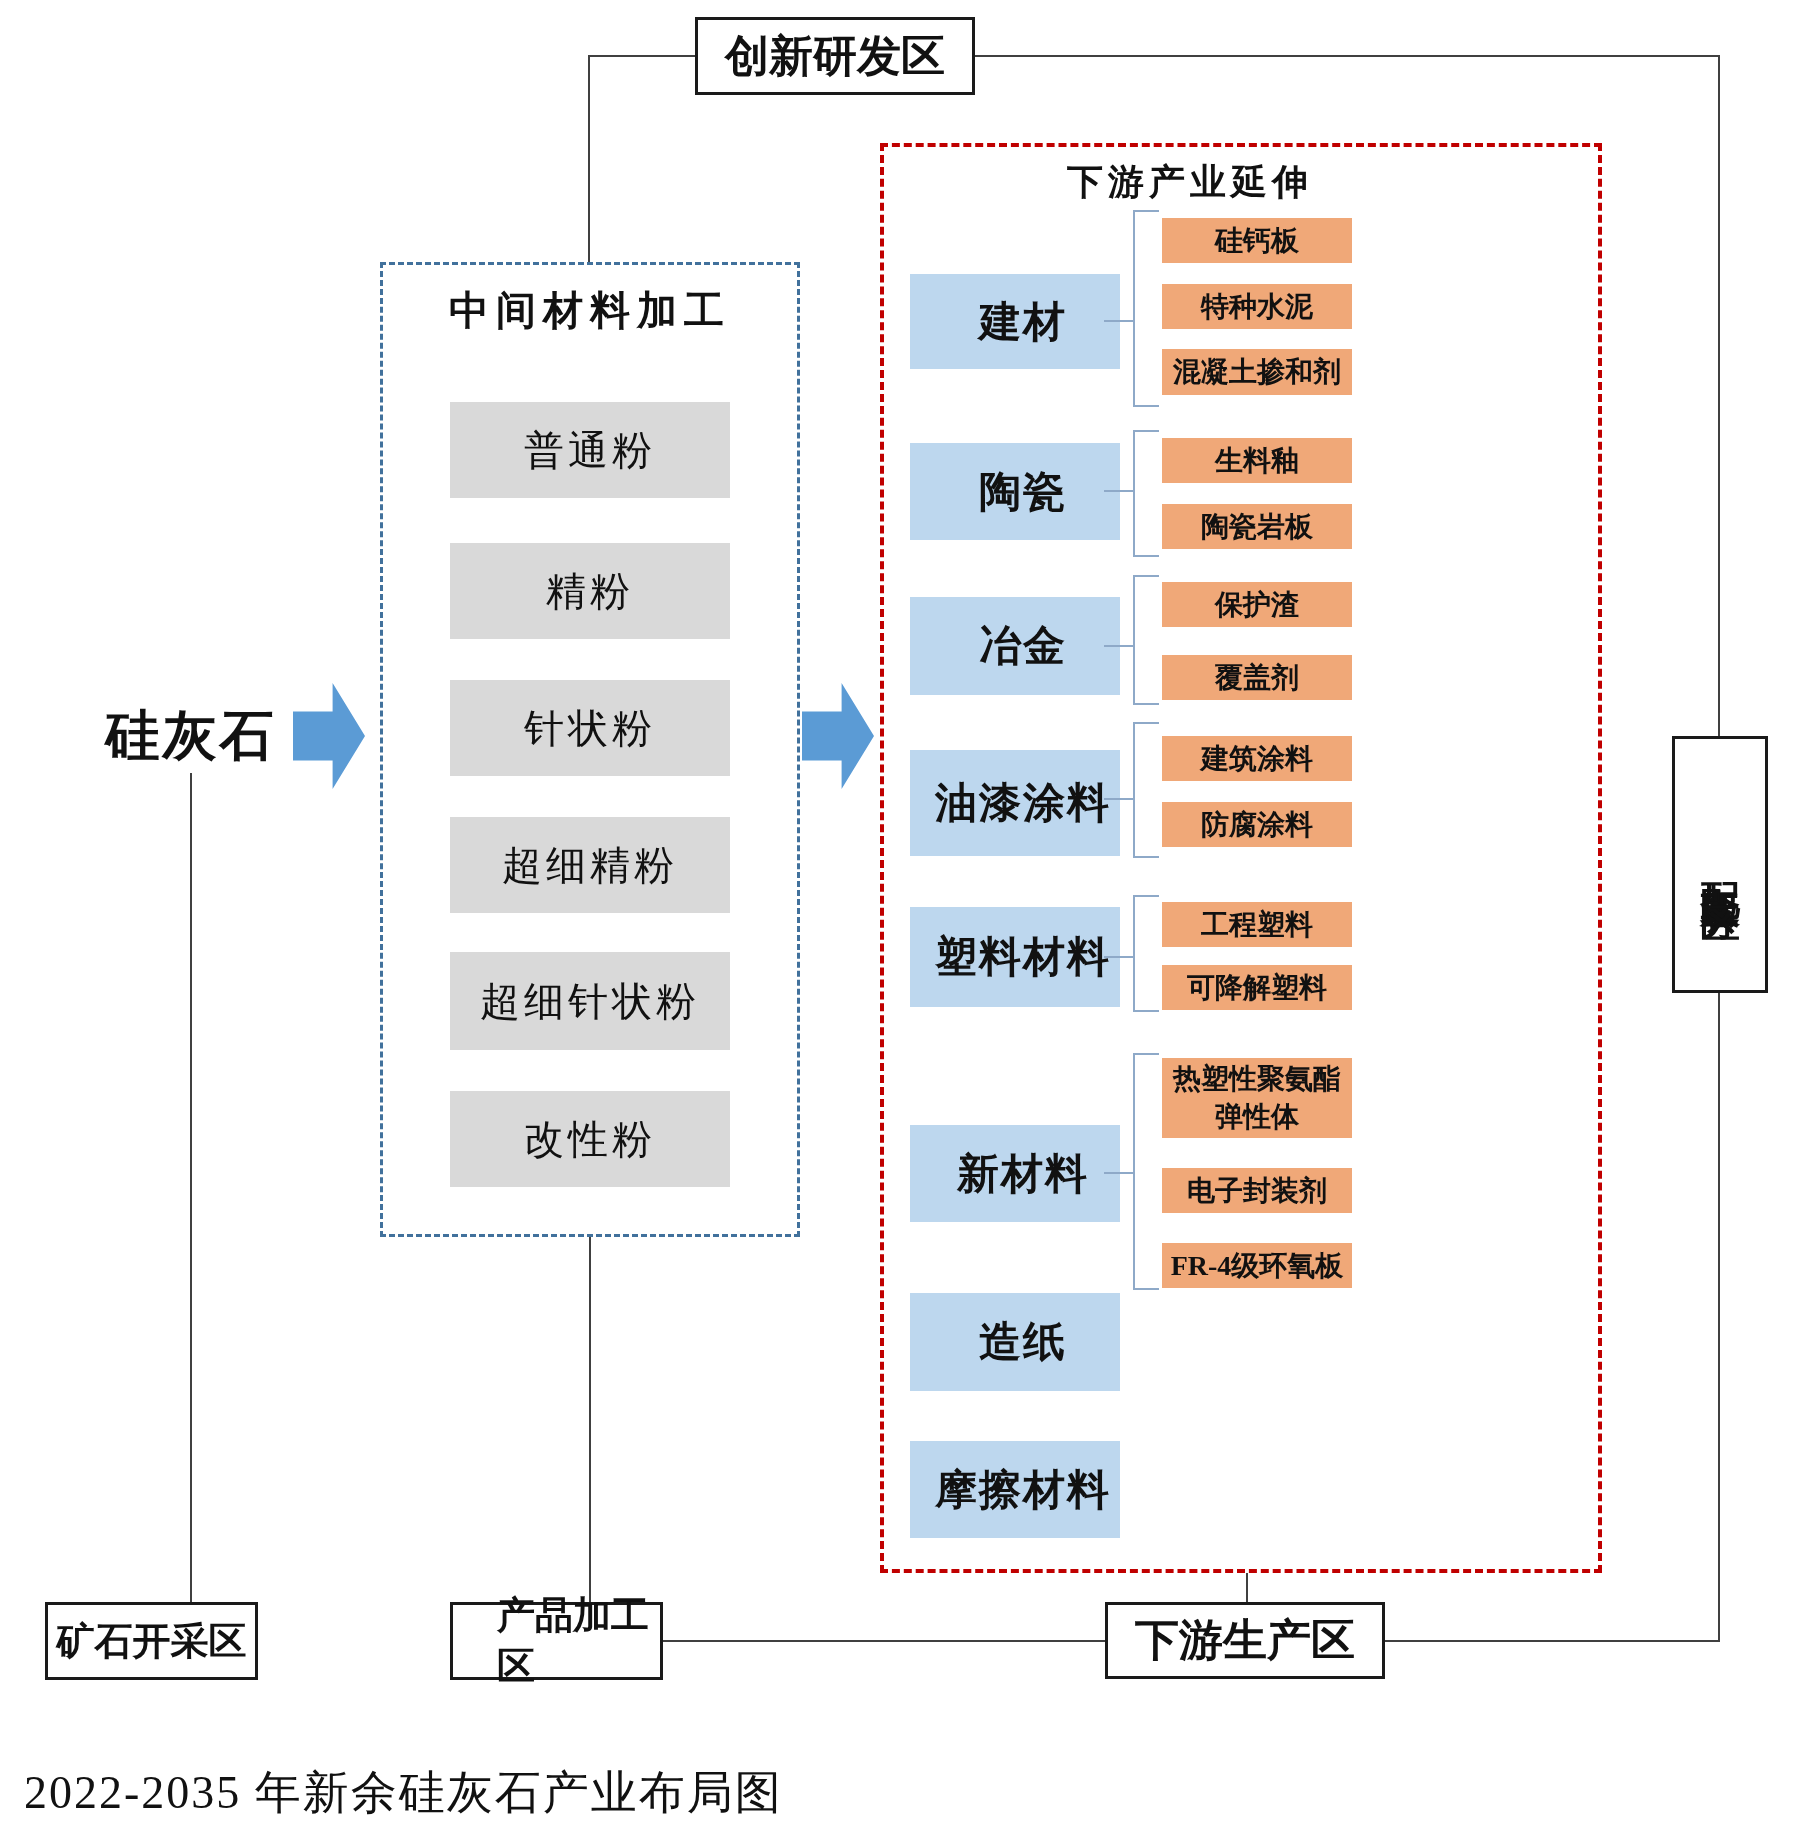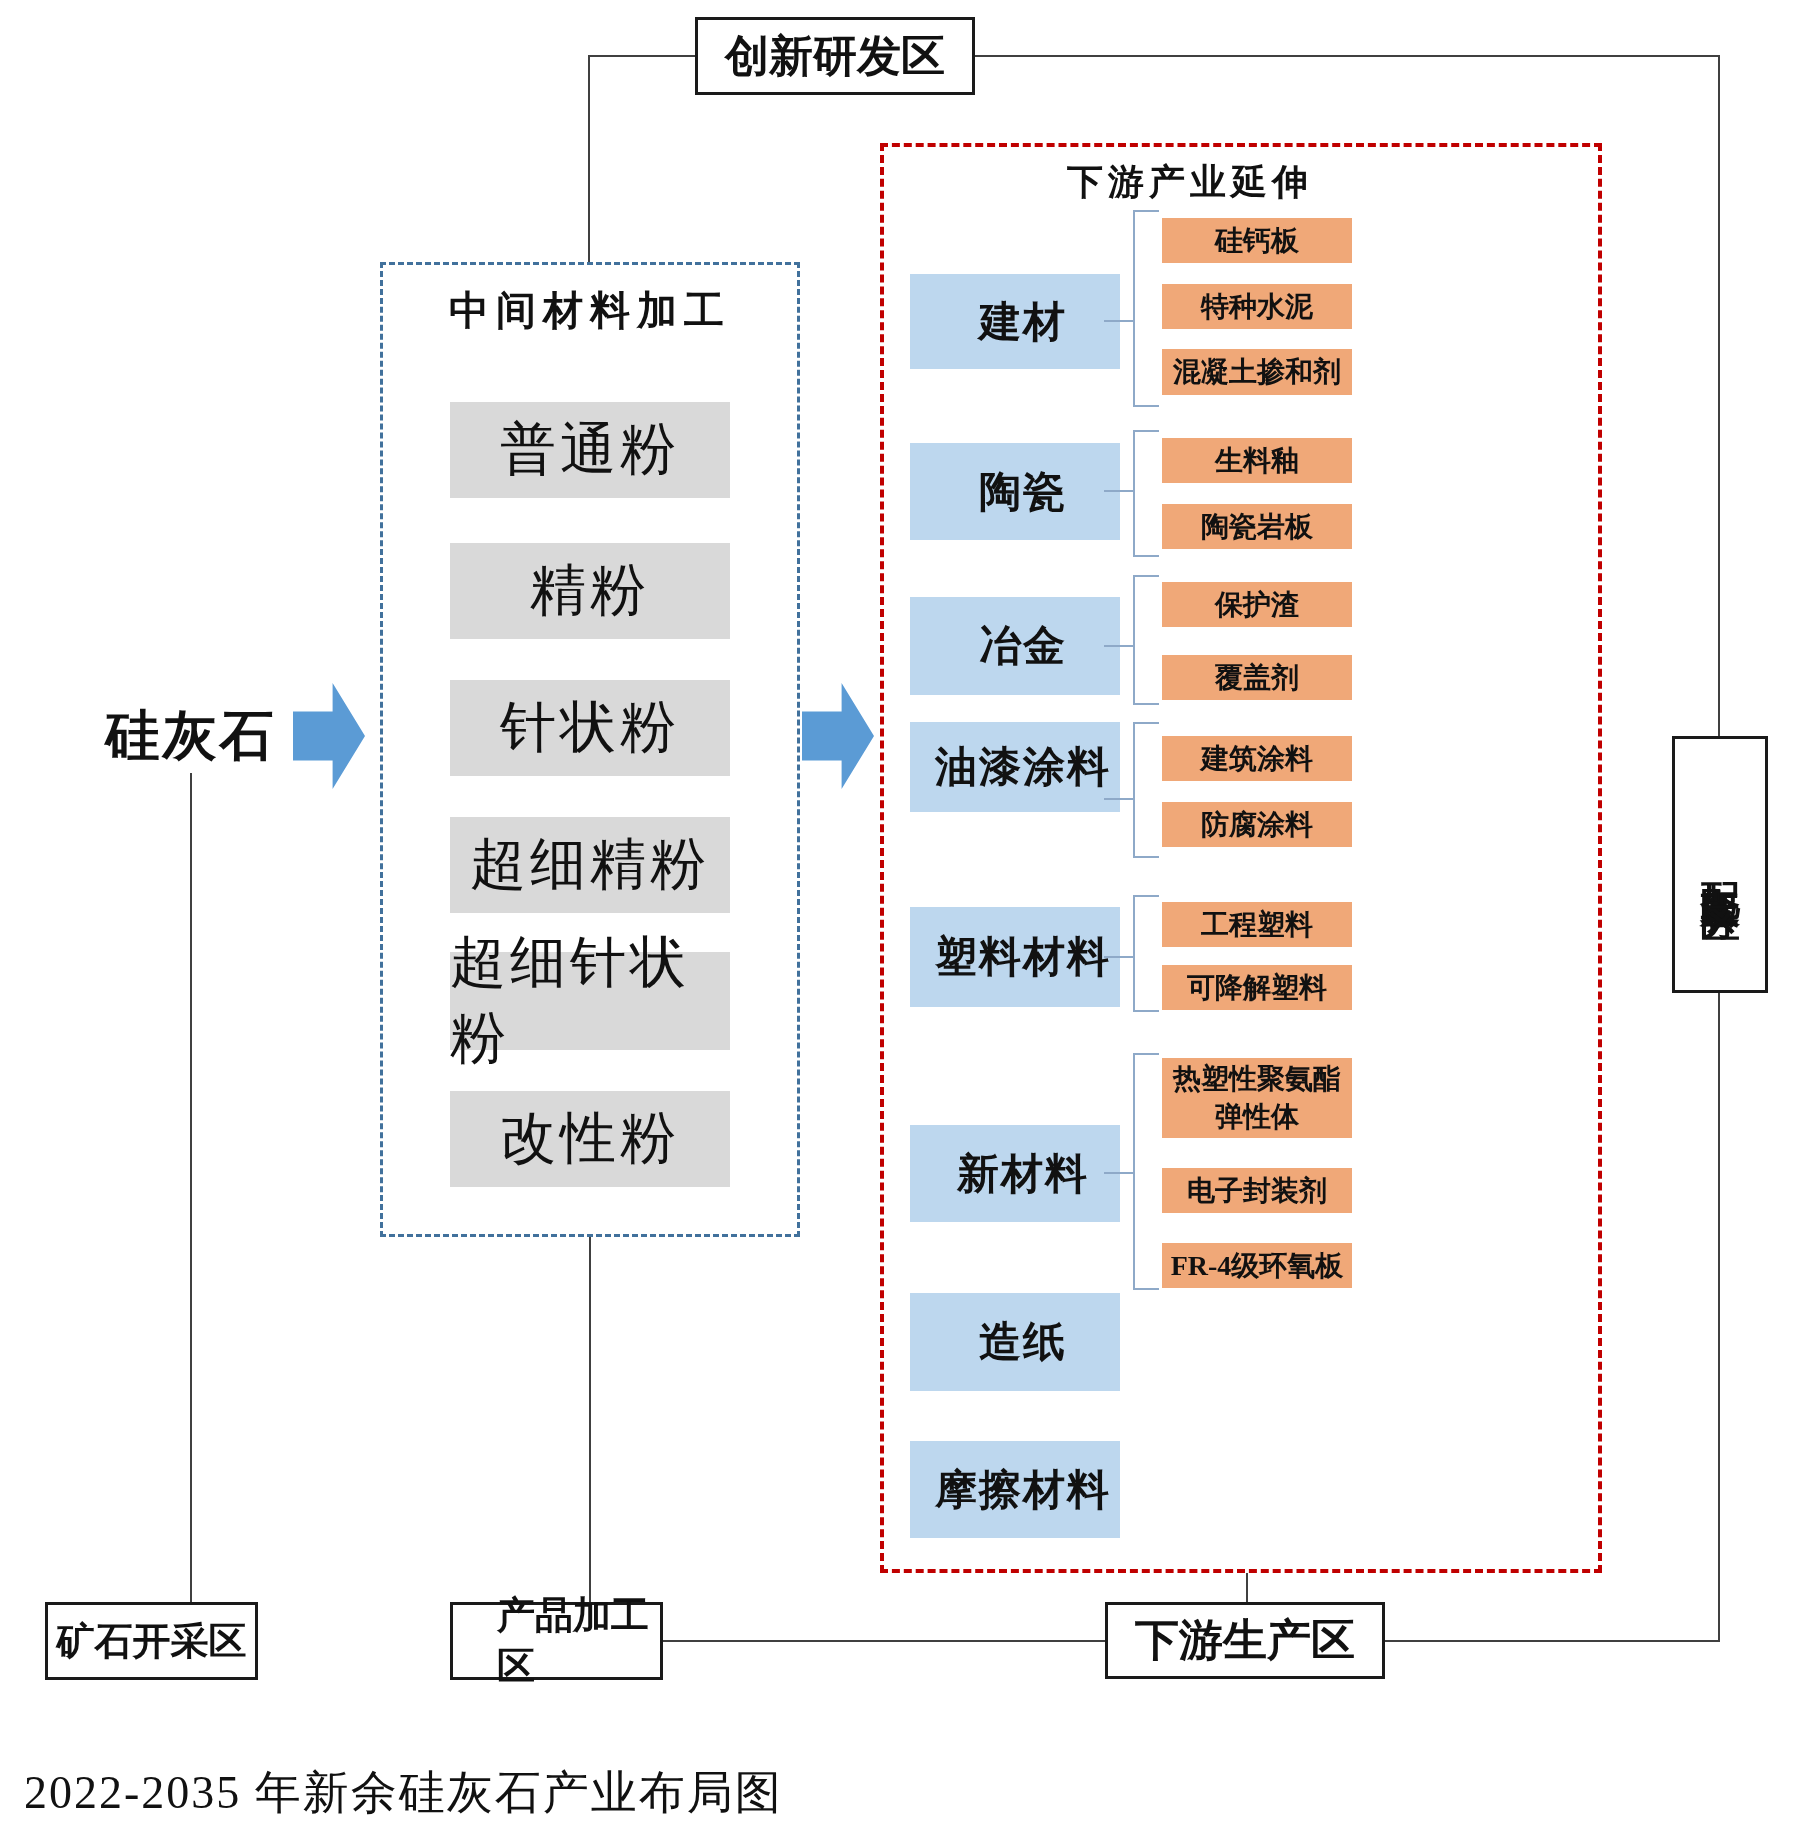--- a/index.html
+++ b/index.html
@@ -33,21 +33,21 @@
   .dash-red {
     position: absolute;
     border: 4px dashed #C00000;
     box-sizing: border-box;
     background: transparent;
   }
   
   .gray-box {
     position: absolute; background: #D9D9D9;
     display: flex; align-items: center; justify-content: center;
-    font-size: 56px; letter-spacing: 4px;
+    font-size: 40px; letter-spacing: 4px;
   }
   .blue-box {
     position: absolute; background: #BDD7EE;
     display: flex; align-items: center; justify-content: center;
     font-size: 42px; font-weight: bold; letter-spacing: 2px; padding-left: 16px;
   }
   .orange-box {
     position: absolute; background: #F0A878;
     display: flex; align-items: center; justify-content: center;
     font-size: 28px; font-weight: bold;
@@ -121,21 +121,21 @@
   <div class="gray-box" style="left:450px; top:817px; width:280px; height:96px;">超细精粉</div>
   <div class="gray-box" style="left:450px; top:952px; width:280px; height:98px;">超细针状粉</div>
   <div class="gray-box" style="left:450px; top:1091px; width:280px; height:96px;font-family:Liberation Mono, monospace;">改性粉</div>
 
   <div class="dash-red" style="left:880px; top:143px; width:722px; height:1430px;"></div>
   <div class="script-title" style="left:1020px; top:158px; width:340px; font-size:36px; letter-spacing:5px;">下游产业延伸</div>
 
   <div class="blue-box" style="left:910px; top:274px; width:194px; height:95px;">建材</div>
   <div class="blue-box" style="left:910px; top:443px; width:194px; height:97px;">陶瓷</div>
   <div class="blue-box" style="left:910px; top:597px; width:194px; height:98px;">冶金</div>
-  <div class="blue-box" style="left:910px; top:722px; width:194px; height:90px;">油漆涂料</div>
+  <div class="blue-box" style="left:910px; top:750px; width:194px; height:106px;">油漆涂料</div>
   <div class="blue-box" style="left:910px; top:907px; width:194px; height:100px;">塑料材料</div>
   <div class="blue-box" style="left:910px; top:1125px; width:194px; height:97px;">新材料</div>
   <div class="blue-box" style="left:910px; top:1293px; width:194px; height:98px;">造纸</div>
   <div class="blue-box" style="left:910px; top:1441px; width:194px; height:97px;">摩擦材料</div>
 
   <div class="bh" style="left:1104px; top:320px; width:30px;"></div>
   <div class="bv" style="left:1133px; top:210px; height:197px;"></div>
   <div class="bh" style="left:1133px; top:210px; width:26px;"></div>
   <div class="bh" style="left:1133px; top:405px; width:26px;"></div>
 

